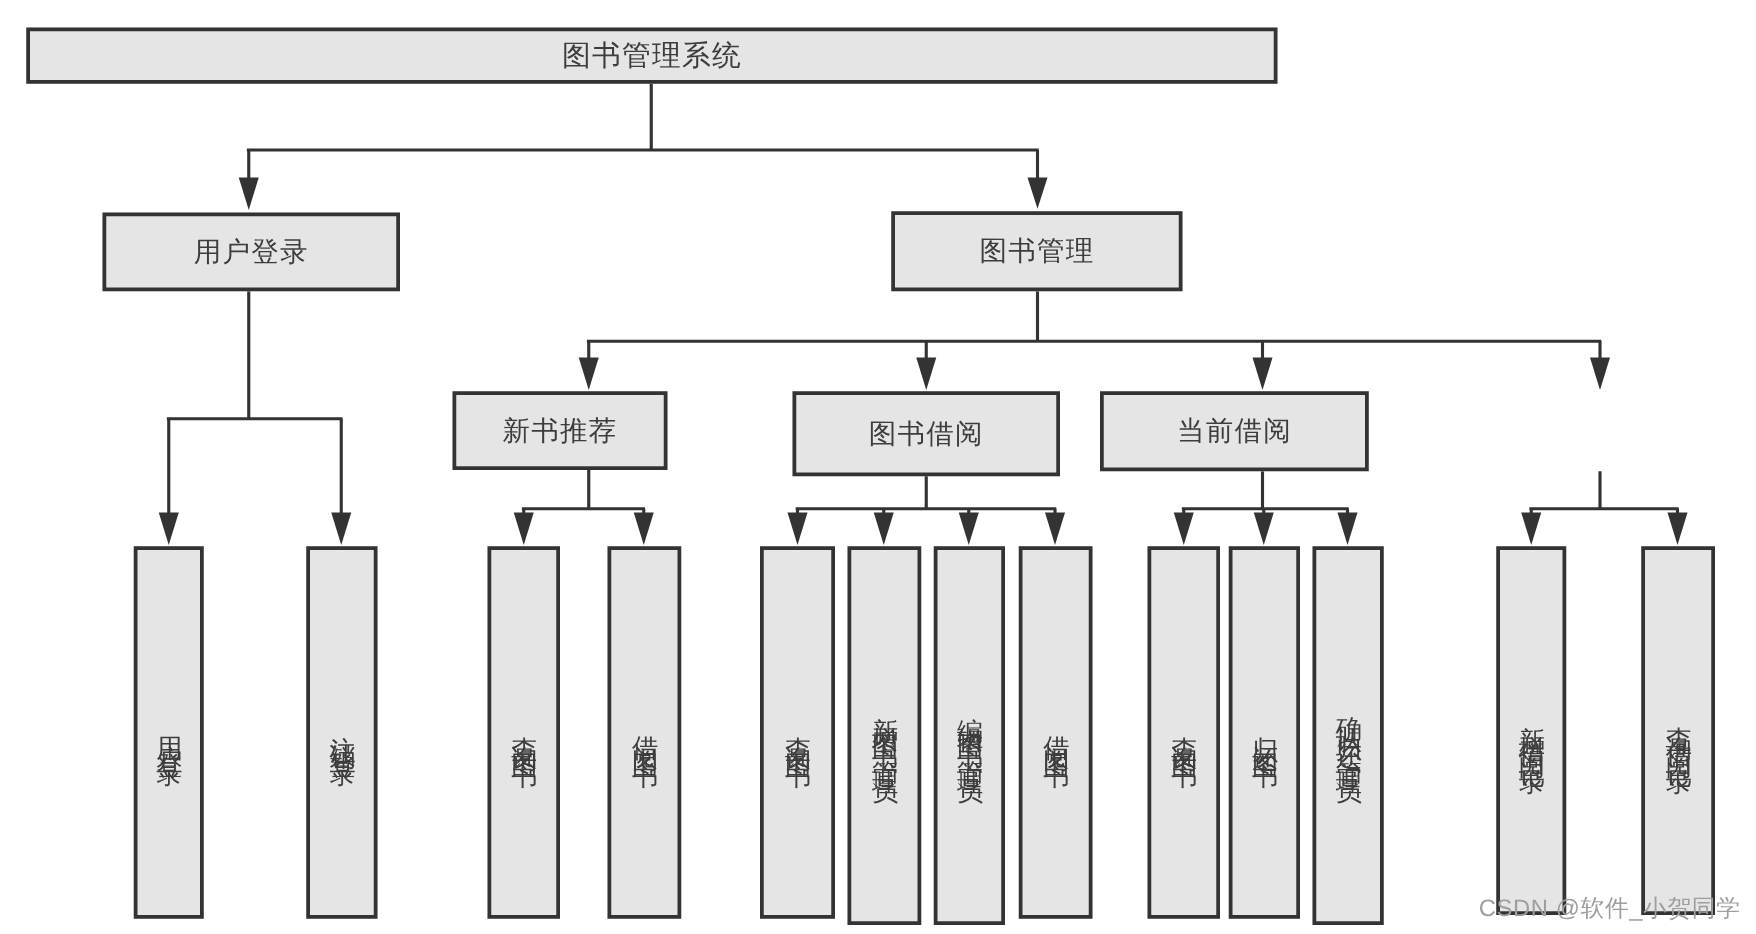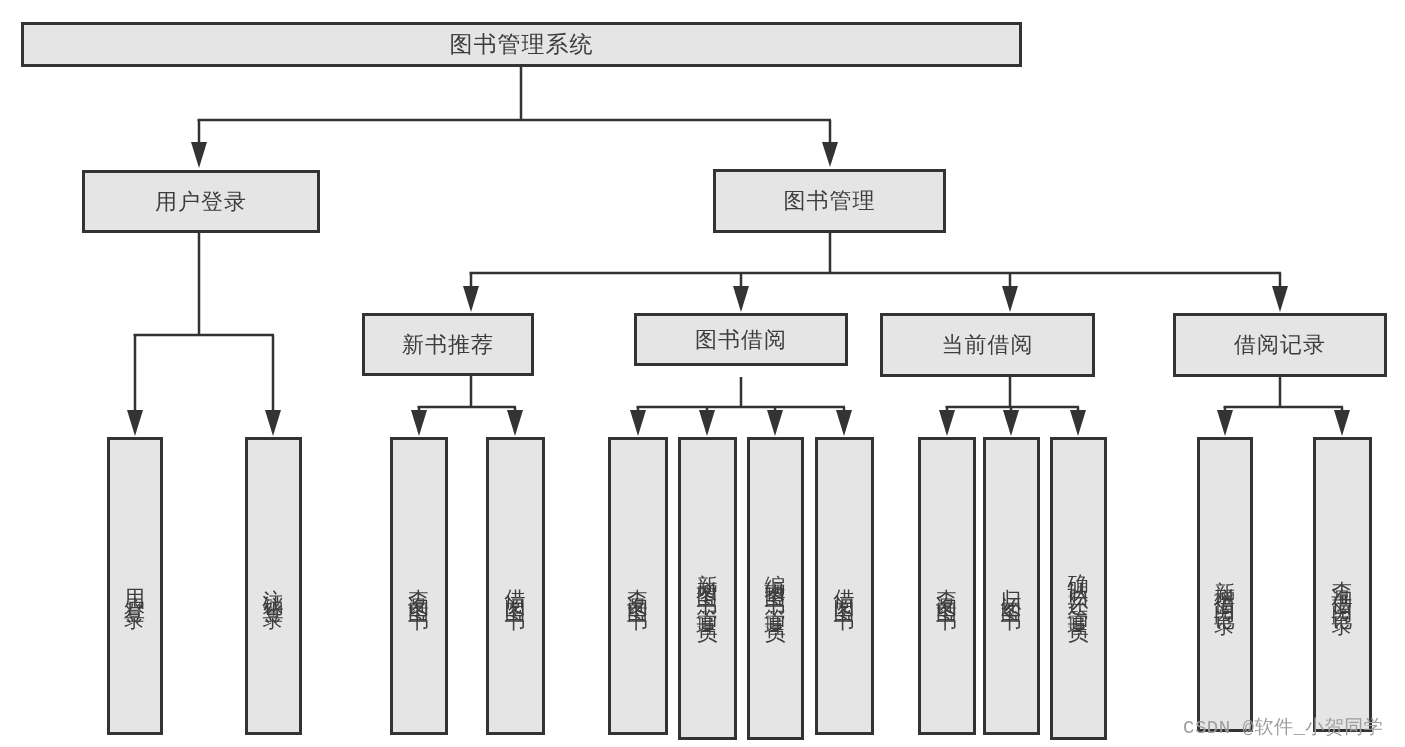--- a/index.html
+++ b/index.html
@@ -31,21 +31,20 @@
     letter-spacing:7px;
     line-height:1;
   }
   .watermark{
     position:absolute;
     left:1183px;top:714px;
     font-size:19px;
     color:#9e9e9e;
     letter-spacing:0.5px;
     white-space:nowrap;
-    font-family:Liberation Mono, monospace;
   }
 </style>
 </head>
 <body>
 
 <div class="canvas">
 
   <svg class="edges" viewBox="0 0 1405 747" xmlns="http://www.w3.org/2000/svg">
     <g stroke="#333333" stroke-width="2.5" fill="none">
 
@@ -119,28 +118,25 @@
   <div class="node hbox" style="left:82px;top:170px;width:238px;height:63px">
     <span class="label">用户登录</span>
   </div>
   <div class="node hbox" style="left:713px;top:169px;width:233px;height:64px">
     <span class="label">图书管理</span>
   </div>
 
   <div class="node hbox" style="left:362px;top:313px;width:172px;height:63px">
     <span class="label">新书推荐</span>
   </div>
-  <div class="node hbox" style="left:634px;top:313px;width:214px;height:53px">
+  <div class="node hbox" style="left:634px;top:313px;width:214px;height:68px">
     <span class="label">图书借阅</span>
   </div>
   <div class="node hbox" style="left:880px;top:313px;width:215px;height:64px">
     <span class="label">当前借阅</span>
-  </div>
-  <div class="node hbox" style="left:1173px;top:313px;width:214px;height:64px">
-    <span class="label">借阅记录</span>
   </div>
 
   <div class="node vbox" style="left:107px;top:437px;width:56px;height:298px">
     <span class="vlabel">用户登录</span>
   </div>
   <div class="node vbox" style="left:245px;top:437px;width:57px;height:298px">
     <span class="vlabel">注销登录</span>
   </div>
 
   <div class="node vbox" style="left:390px;top:437px;width:58px;height:298px">

